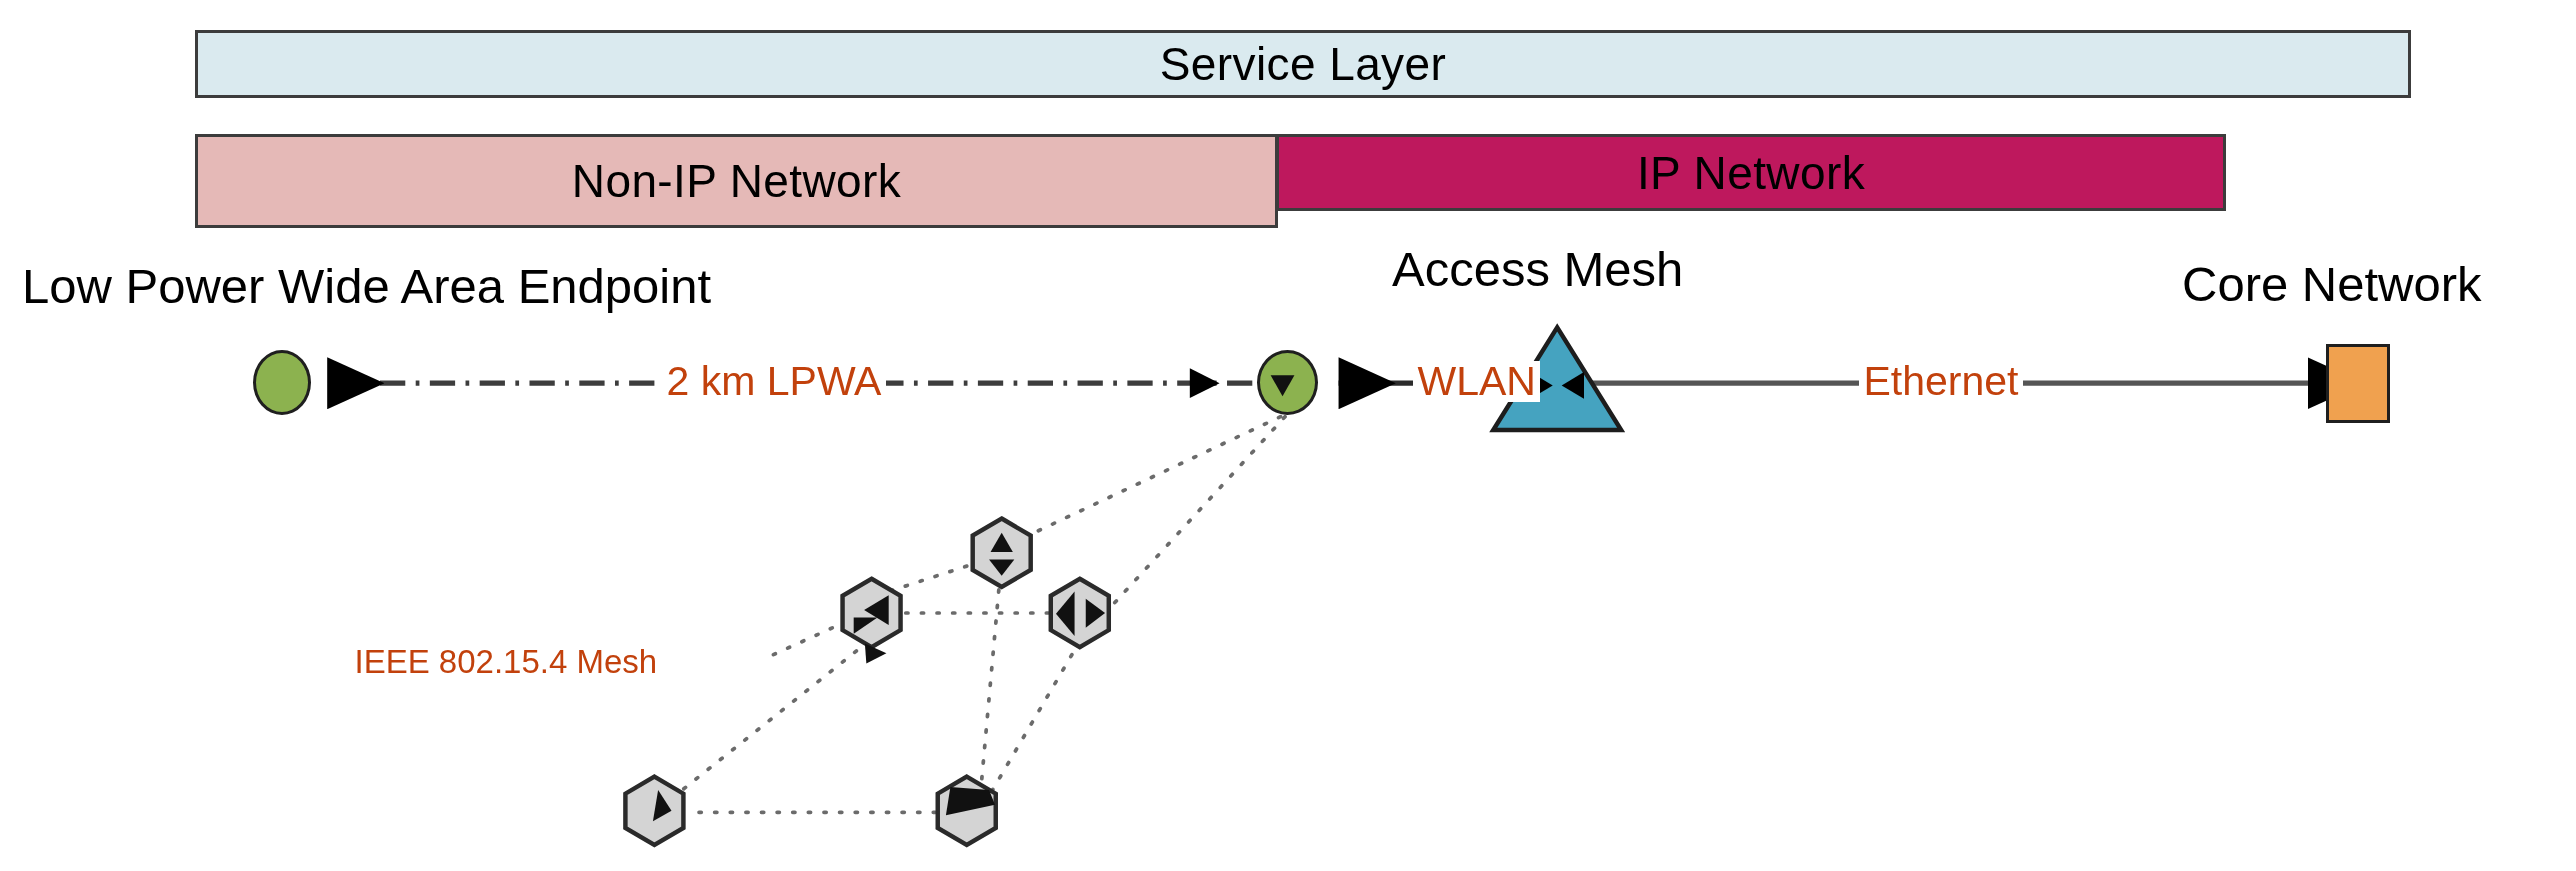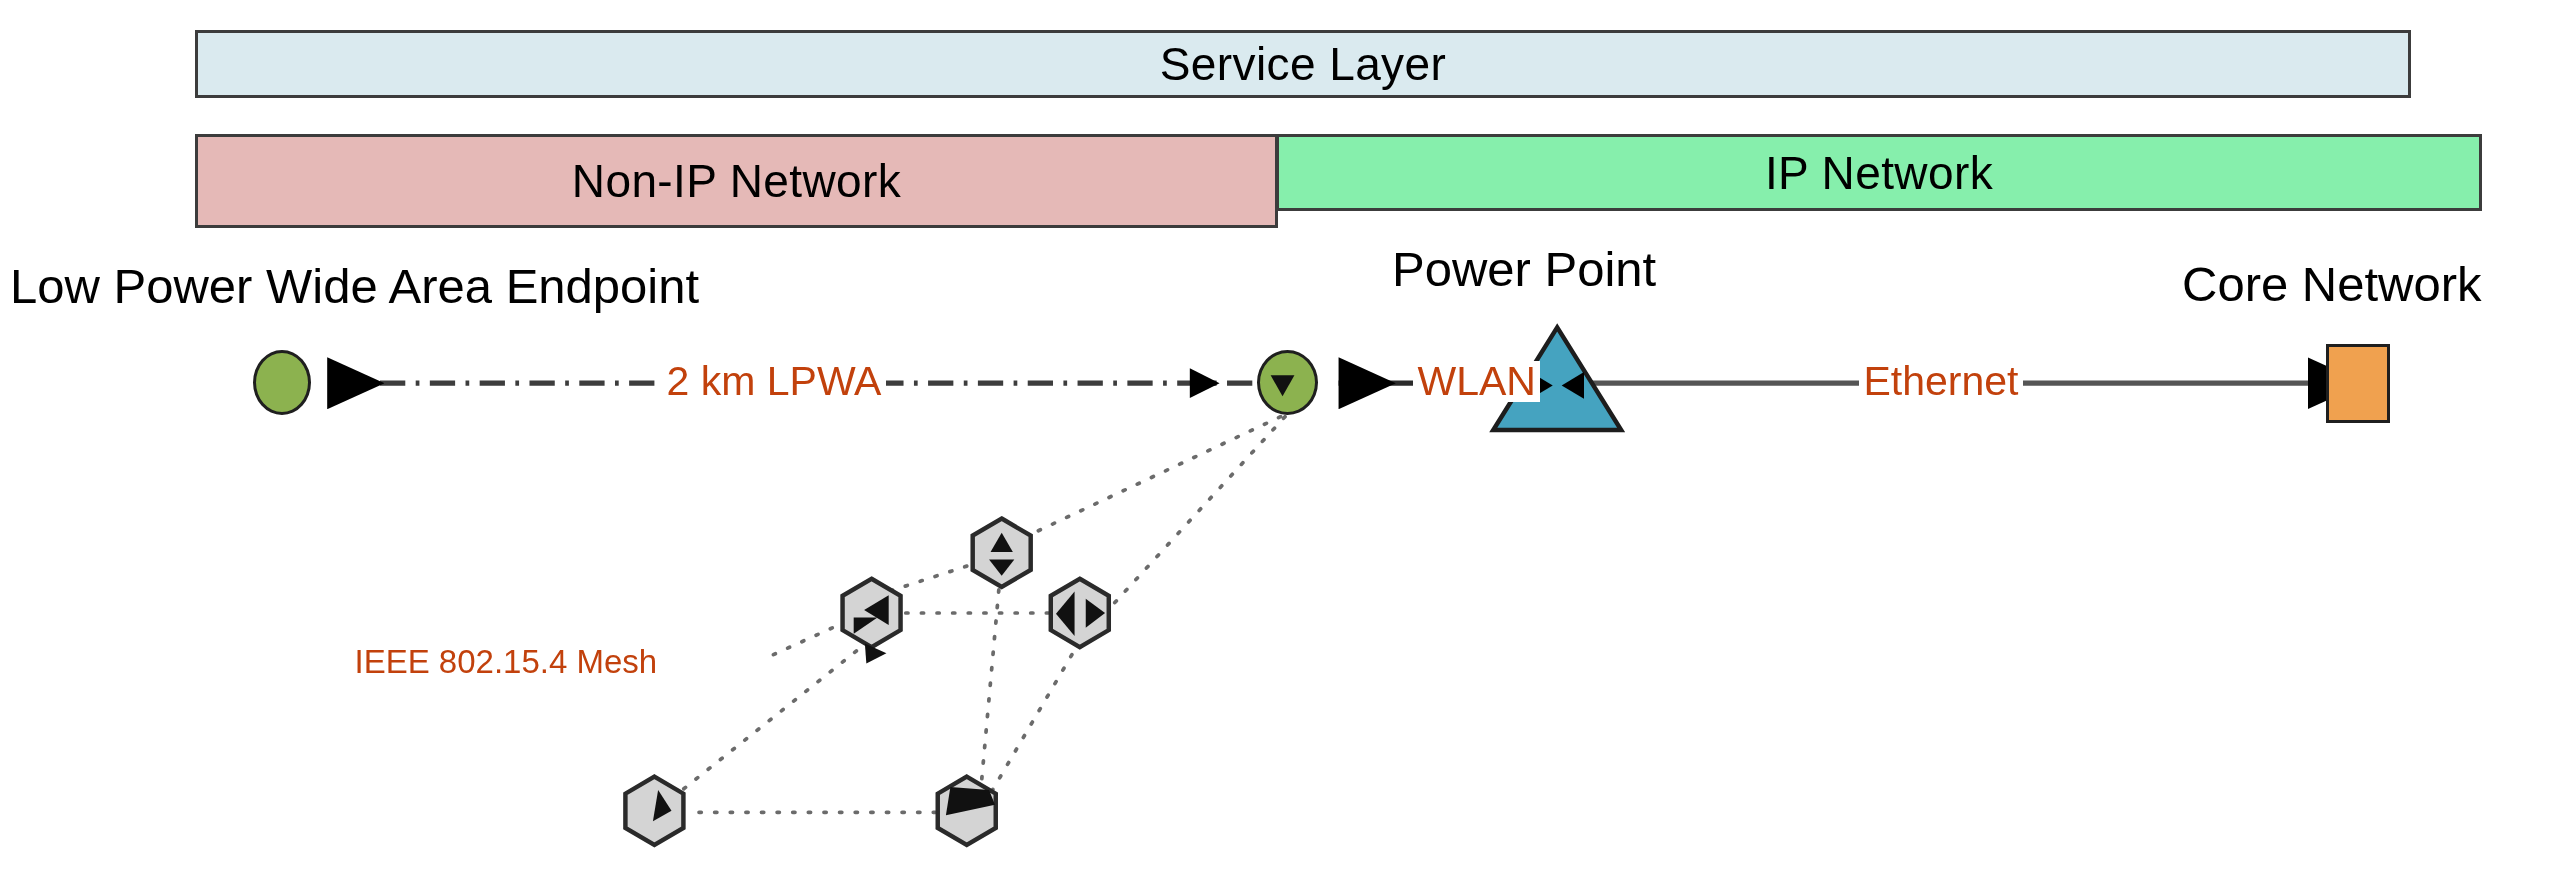--- a/index.html
+++ b/index.html
@@ -41,34 +41,34 @@
   #nonip-bar {
     left: 195px;
     top: 134px;
     width: 1083px;
     height: 94px;
     background: #e5b9b7;
   }
   #ip-bar {
     left: 1276px;
     top: 134px;
-    width: 1206px;
+    width: 950px;
     height: 77px;
-    background: #86efac;
+    background: #be185d;
   }
 
   
   .node-caption {
     position: absolute;
     font-size: 49px;
     color: #000000;
     white-space: nowrap;
     line-height: 1;
   }
-  #caption-lpwa   { left: 10px;   top: 262px; text-align: right; }
+  #caption-lpwa   { left: 22px;   top: 262px; text-align: right; }
   #caption-ap     { left: 1392px; top: 245px; }
   #caption-core   { left: 2182px; top: 260px; }
 
   
   .link-label {
     position: absolute;
     font-size: 41px;
     color: #c2410c;
     background: #ffffff;
     white-space: nowrap;
@@ -135,21 +135,21 @@
   <div class="bar" id="nonip-bar">
     <span>Non-IP Network</span>
   </div>
 
   <div class="bar" id="ip-bar">
     <span>IP Network</span>
   </div>
 
   <div class="node-caption" id="caption-lpwa">Low Power Wide Area Endpoint</div>
 
-  <div class="node-caption" id="caption-ap">Power Point</div>
+  <div class="node-caption" id="caption-ap">Access Mesh</div>
 
   <div class="node-caption" id="caption-core">Core Network</div>
 
   <svg class="overlay" viewBox="0 0 3464 1172">
     <defs>
       <marker id="arrow-left" markerWidth="14" markerHeight="14" refX="11" refY="5" orient="auto" markerUnits="strokeWidth">
         <path d="M11,0 L11,10 L0,5 z" fill="#000000"></path>
       </marker>
       <marker id="arrow-right" markerWidth="14" markerHeight="14" refX="3" refY="5" orient="auto" markerUnits="strokeWidth">
         <path d="M0,0 L0,10 L11,5 z" fill="#000000"></path>

